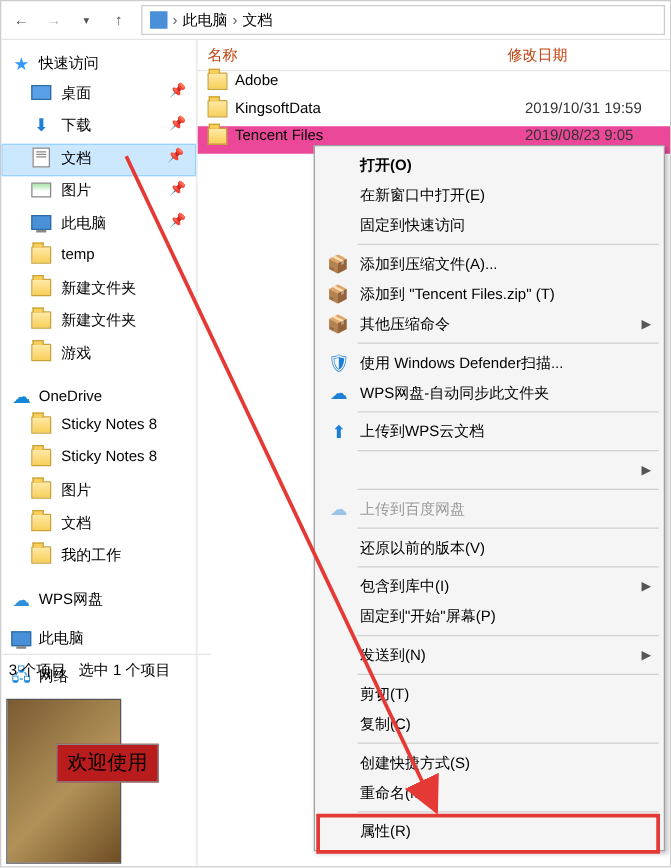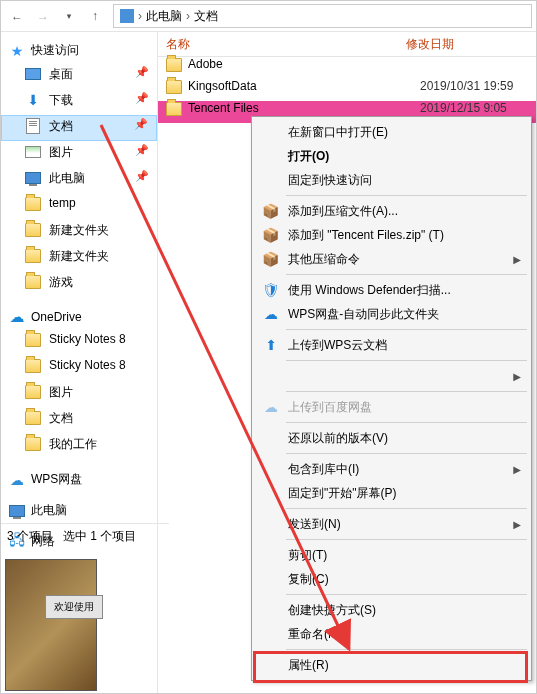--- a/index.html
+++ b/index.html
@@ -56,21 +56,21 @@
 .ctx hr{border:none;border-top:1px solid #d0d0d0;margin:3px 2px 3px 32px}
 .highlight{position:absolute;border:3px solid #e53935;pointer-events:none;z-index:20}
 .hl1{left:252px;top:650px;width:269px;height:26px}
 
 
 .anno{position:absolute;pointer-events:none;z-index:15}
 
 
 .thumbarea{position:absolute;left:0;bottom:0;width:156px;height:142px}
 .thumb{position:absolute;left:4px;top:8px;width:90px;height:130px;background:linear-gradient(135deg,#7a5a31 0%,#b29258 55%,#6f4d24 100%);border:1px solid #555}
-.bubble{position:absolute;left:44px;top:44px;background:#e5e5e5;border:1px solid #888;padding:4px 8px;font-size:10px;white-space:nowrap}
+.bubble{position:absolute;left:44px;top:44px;background:#b91c1c;border:1px solid #888;padding:4px 8px;font-size:16px;white-space:nowrap}
 </style>
 </head>
 <body>
 
 <div class="topbar">
   <div class="tbtn">←</div>
   <div class="tbtn" style="color:#bbb">→</div>
   <div class="tbtn" style="font-size:9px">▾</div>
   <div class="tbtn">↑</div>
   <div class="breadcrumb">
@@ -217,41 +217,41 @@
           <span class="i-folder"></span>
         </span>
         <span class="name">KingsoftData</span>
         <span class="date">2019/10/31 19:59</span>
       </div>
     <div class="row sel">
         <span class="icon">
           <span class="i-folder"></span>
         </span>
         <span class="name">Tencent Files</span>
-        <span class="date">2019/12/15 9:05</span>
+        <span class="date">2019/08/23 9:05</span>
       </div>
   </div>
 </div>
 
 <div style="position:absolute;left:0;top:522px;width:156px;border-top:1px solid #e5e5e5;padding:4px 6px;display:flex;gap:10px">
   <span>3 个项目</span>
   <span>选中 1 个项目</span>
 </div>
 
 <div class="thumbarea">
   <div class="thumb"></div>
   <div class="bubble"><span>欢迎使用</span></div>
 </div>
 
 <div class="ctx">
   <div class="mi">
+      <b>打开(O)</b>
+    </div>
+  <div class="mi">
       <span>在新窗口中打开(E)</span>
-    </div>
-  <div class="mi">
-      <b>打开(O)</b>
     </div>
   <div class="mi">
       <span>固定到快速访问</span>
     </div>
   <hr>
   <div class="mi">
       <span class="mic">📦</span>
       <span>添加到压缩文件(A)...</span>
     </div>
   <div class="mi">

